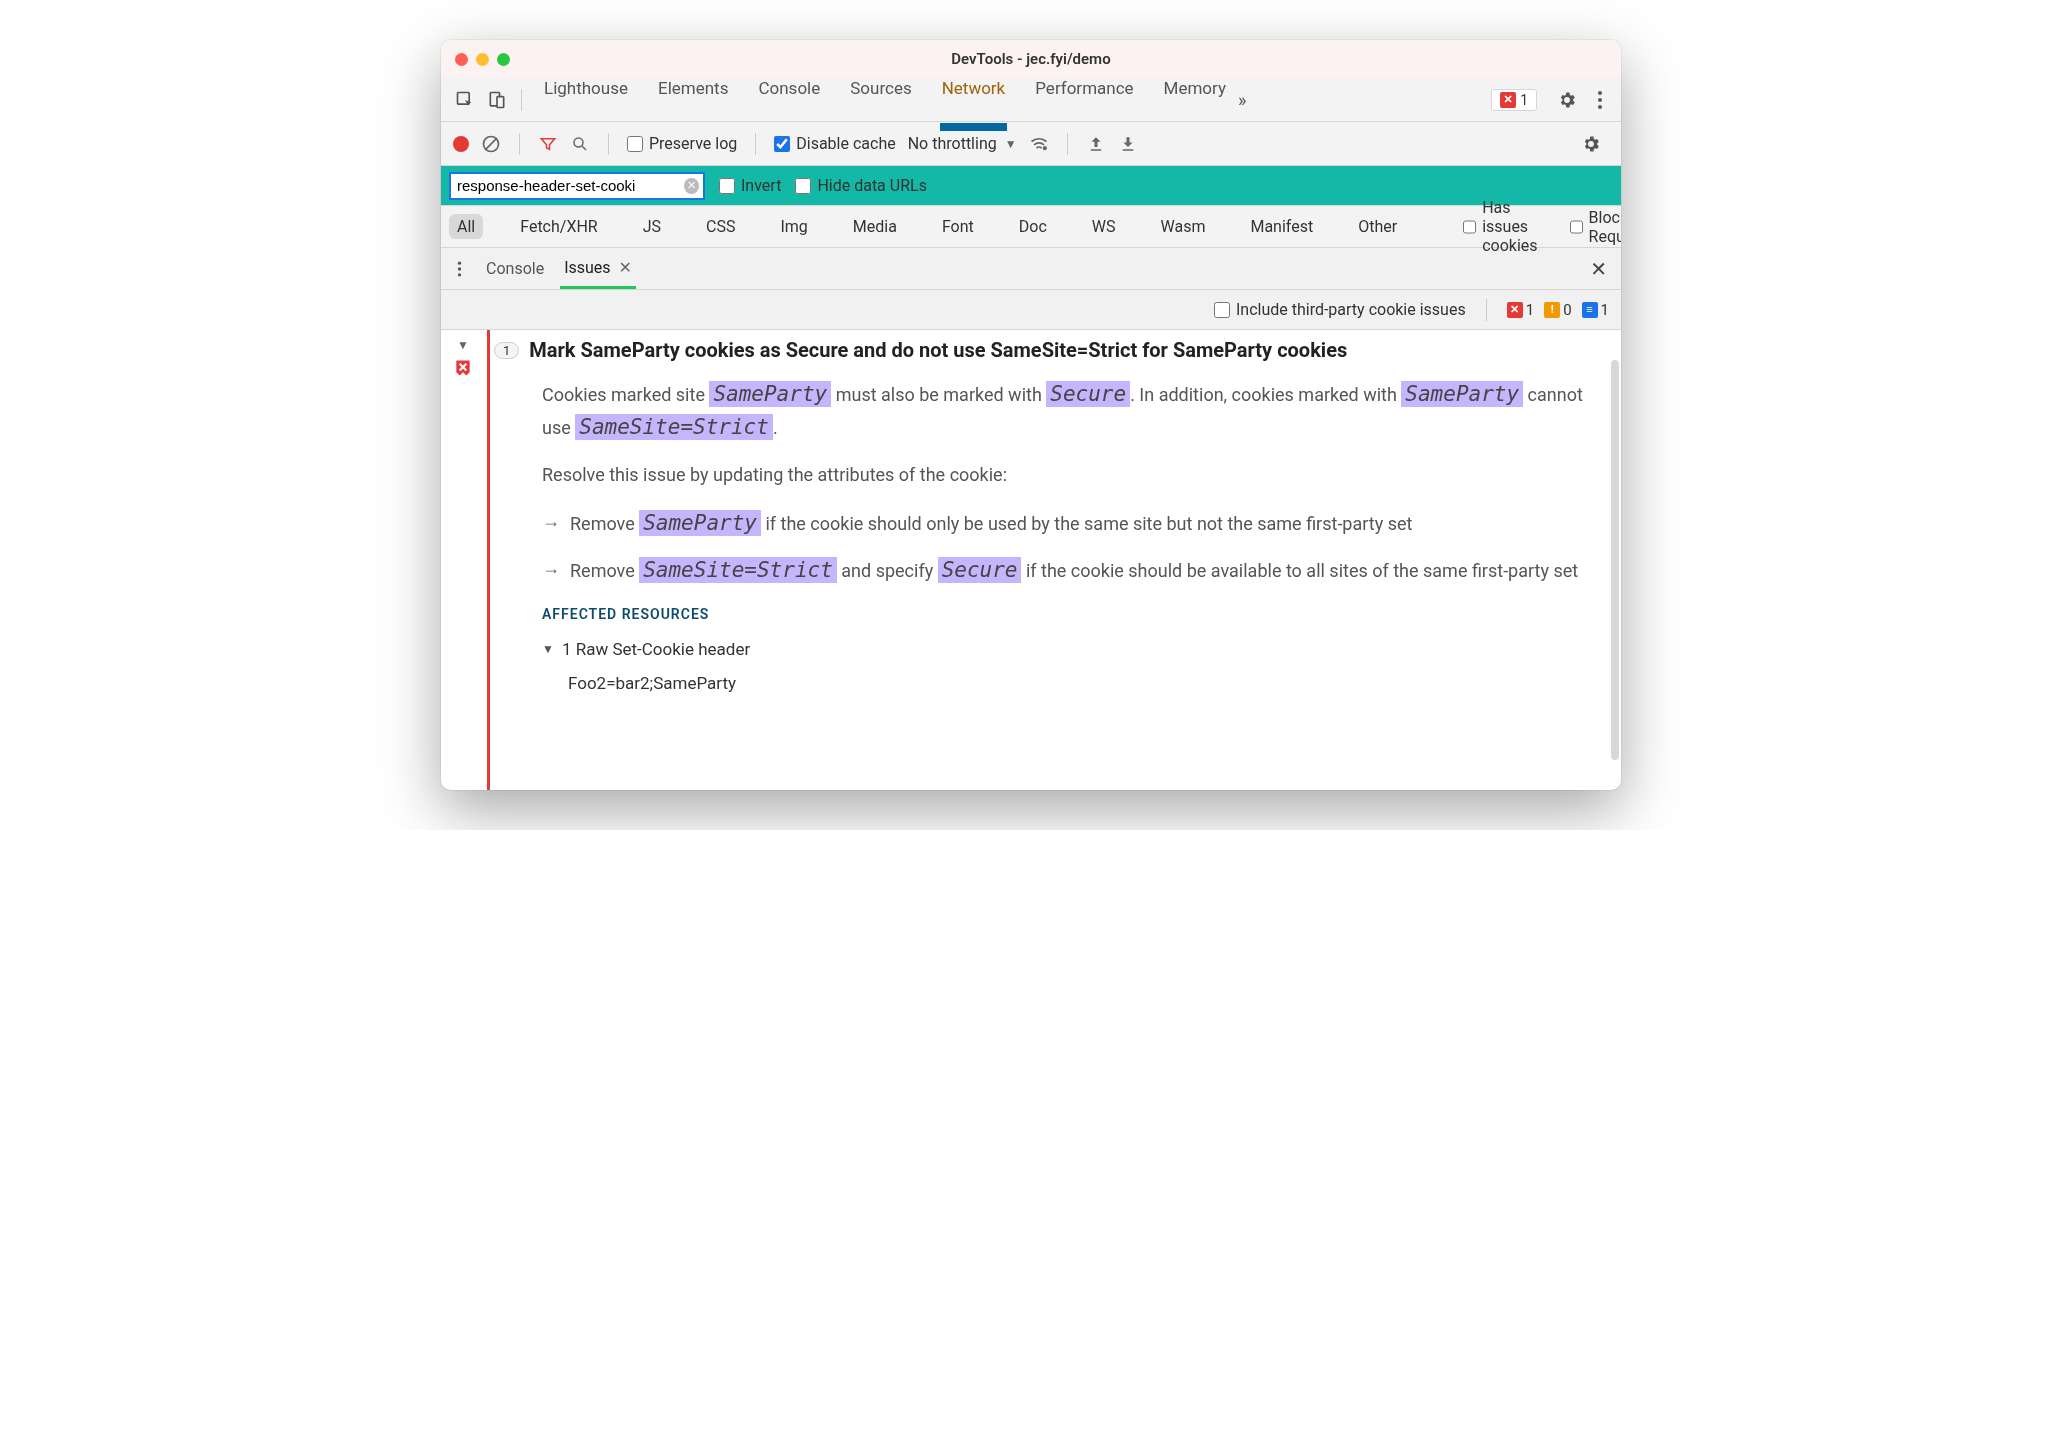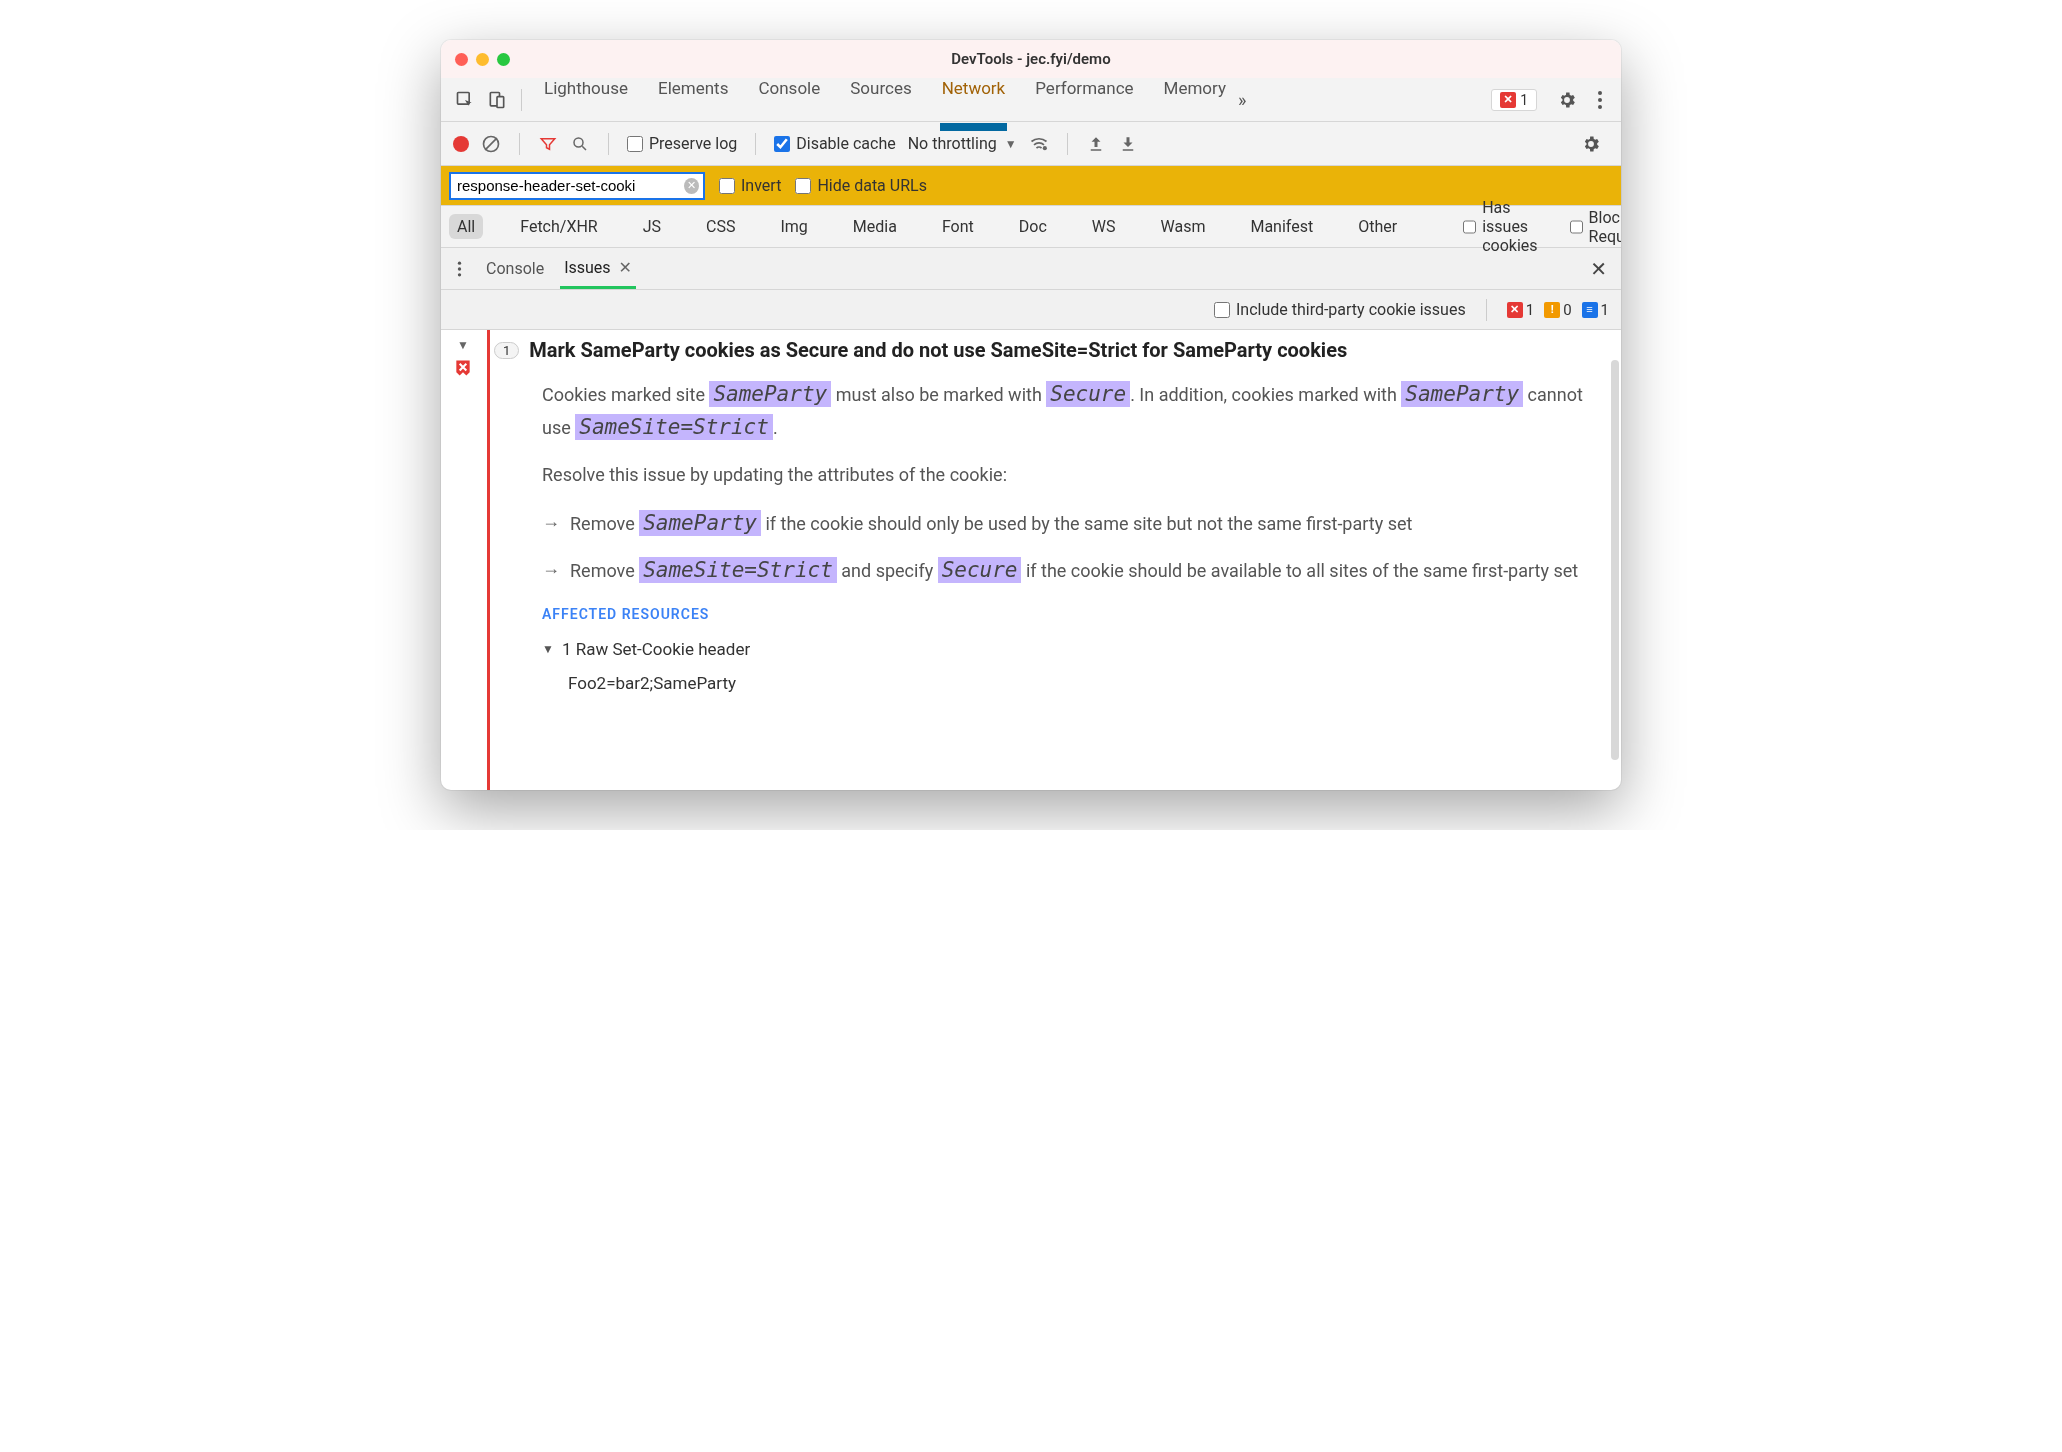--- a/index.html
+++ b/index.html
@@ -58,21 +58,21 @@
 .recdot { width:16px; height:16px; border-radius:50%; background:#e53935; }
 .nicon { width:20px; height:20px; display:flex;align-items:center;justify-content:center; color:#666;}
 .filtercol { color:#e53935; }
 .chk { display:flex; align-items:center; gap:6px; font-size:16px; color:#333; }
 .chk input { width:16px; height:16px; }
 .chk input.blue { accent-color:#1a73e8; }
 .throttle { display:flex; align-items:center; gap:8px; font-size:16px; color:#333;}
 .tri { color:#666; font-size:12px; }
 .filterbar {
   display:flex; align-items:center; height:40px; padding:0 8px; gap:14px;
-  border-bottom:1px solid #d6d6d6; background:#eab308;
+  border-bottom:1px solid #d6d6d6; background:#14b8a6;
 }
 .filterinput {
   display:flex; align-items:center; border:2px solid #1a73e8; background:#fff;
   height:28px; padding:0 4px 0 6px; font-size:15px; width:256px;
 }
 .filterinput input { border:none; outline:none; font-size:15px; width:100%; }
 .clearbtn { background:#bbb; color:#fff; width:16px; height:16px; border-radius:50%; display:flex;align-items:center;justify-content:center; font-size:11px; cursor:pointer;}
 .typebar {
   display:flex; align-items:center; height:42px; padding:0 8px; gap:29px;
   border-bottom:1px solid #d6d6d6; background:#f3f3f3; font-size:16px; color:#333;
@@ -104,21 +104,21 @@
 .issuecol { flex:1; padding:8px 18px 24px 4px; border-left: 3px solid #e53935; margin-left:2px; position:relative;}
 .scrollind { position:absolute; right:2px; top:30px; bottom:30px; width:8px; background:#d8d8d8; border-radius:4px;}
 .issuehead { display:flex; align-items:center; gap:10px; margin-bottom:16px;}
 .countpill { border:1px solid #ccc; border-radius:10px; padding:0 8px; font-size:13px; background:#f4f4f4; color:#333;}
 .issuetitle { font-size:20px; font-weight:700; color:#222; }
 .issuebody { font-size:18px; color:#555; line-height:1.55; padding-left:48px; padding-right:20px;}
 .issuebody p { margin-bottom:18px; }
 code.inline { background:#c4b5fd; padding:1px 4px; font-family: ui-monospace, Menlo, monospace; font-size:21px; color:#444;font-style:italic; }
 .arrowitem { display:flex; gap:10px; margin-bottom:14px; }
 .arrowitem .arr { color:#666; }
-.affhead { font-size:14px; letter-spacing:1px; font-weight:600; color:#3b82f6; margin:18px 0 10px; }
+.affhead { font-size:14px; letter-spacing:1px; font-weight:600; color:#0c4a6e; margin:18px 0 10px; }
 .afrow { display:flex; align-items:center; gap:8px; font-size:17px; color:#333; margin-bottom:8px;}
 .afrow .tri2 { color:#555; font-size:12px; }
 .rawcookie { padding-left:26px; font-size:17px; color:#333; }
 svg { display:block; }
 </style>
 </head>
 <body>
 
 <div class="window">
 

